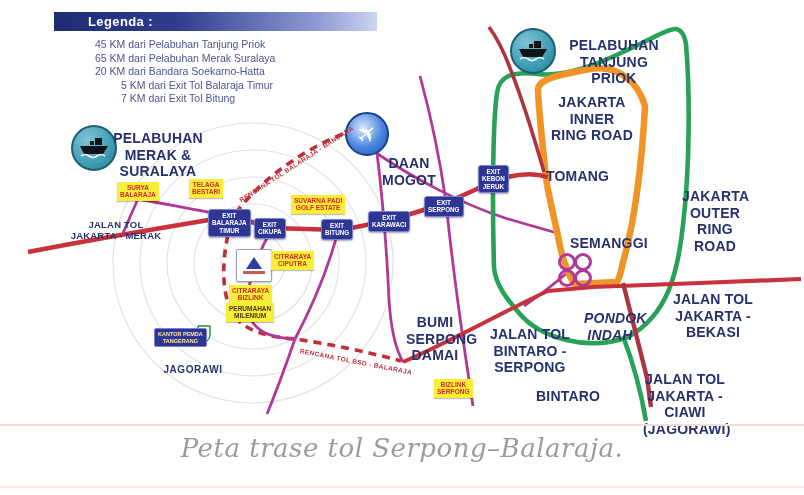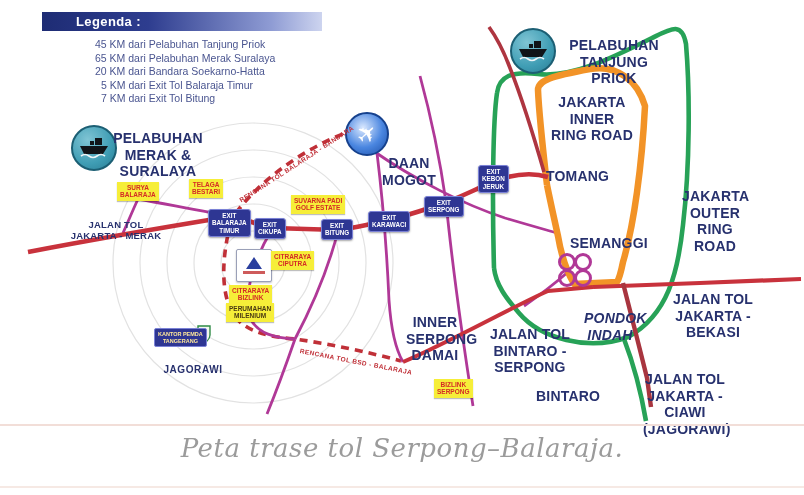--- a/index.html
+++ b/index.html
@@ -1,26 +1,26 @@
 <!DOCTYPE html>
 <html><head>
 <meta charset="utf-8">
 <style>
   html,body{margin:0;padding:0;background:#fff;}
   .stage{position:relative;width:804px;height:495px;background:#ffffff;overflow:hidden;
          font-family:"Liberation Sans",sans-serif;}
   .roads-svg{position:absolute;left:0;top:0;}
   
-  .legend-bar{position:absolute;left:42px;top:12px;width:280px;height:19px;
+  .legend-bar{position:absolute;left:54px;top:12px;width:323px;height:19px;
       background:linear-gradient(90deg,#1e2c74 0%,#2e3d8f 38%,#8f9cd4 82%,#cdd4ef 100%);
       color:#fff;font-weight:bold;font-size:13px;line-height:19px;padding-left:34px;
       box-sizing:border-box;letter-spacing:.4px;}
   .legend-items{position:absolute;left:95px;top:38px;color:#4a5590;font-size:10.5px;line-height:13.5px;}
   .legend-items div{white-space:pre;}
-  .legend-items div.indent{padding-left:6px;}
+  .legend-items div.indent{padding-left:6px;margin-left:20px;}
   
   .place{position:absolute;color:#27316e;font-weight:bold;font-size:14px;line-height:1.18;
          text-align:center;white-space:pre-line;letter-spacing:.2px;}
   .place.big{font-size:10px;letter-spacing:.6px;}
   .ylabel{position:absolute;background:#f6ee39;color:#d42b25;font-weight:bold;font-size:6.5px;
           line-height:1.15;text-align:center;padding:2px 3px;white-space:pre-line;
           box-shadow:0 1px 1px rgba(0,0,0,.25);}
   .ylabel.dark{color:#4a3a12;}
   .exitbox{position:absolute;background:#2e3693;color:#ffffff;font-weight:bold;font-size:6.3px;
            line-height:1.18;text-align:center;padding:2px 3px;border:1px solid #7b82d6;
@@ -155,21 +155,21 @@
   <div class="place" style="left:584px;top:310px;width:52px;font-style:italic;">PONDOK
 INDAH</div>
   <div class="place" style="left:666px;top:291px;width:94px;">JALAN TOL
 JAKARTA - BEKASI</div>
   <div class="place" style="left:643px;top:371px;width:84px;">JALAN TOL
 JAKARTA - CIAWI
 (JAGORAWI)</div>
   <div class="place" style="left:536px;top:352px;width:56px;margin-top:36px;">BINTARO</div>
   <div class="place" style="left:482px;top:326px;width:96px;">JALAN TOL
 BINTARO - SERPONG</div>
-  <div class="place" style="left:406px;top:314px;width:58px;">INNER
+  <div class="place" style="left:406px;top:314px;width:58px;">BUMI
 SERPONG
 DAMAI</div>
   <div class="place big" style="left:154px;top:364px;width:78px;">JAGORAWI</div>
   <div class="place" style="left:64px;top:219px;width:104px;font-size:9.5px;">JALAN TOL
 JAKARTA - MERAK</div>
 
   <div class="ylabel" style="left:117px;top:182px;">SURYA
 BALARAJA</div>
   <div class="ylabel" style="left:189px;top:179px;">TELAGA
 BESTARI</div>

